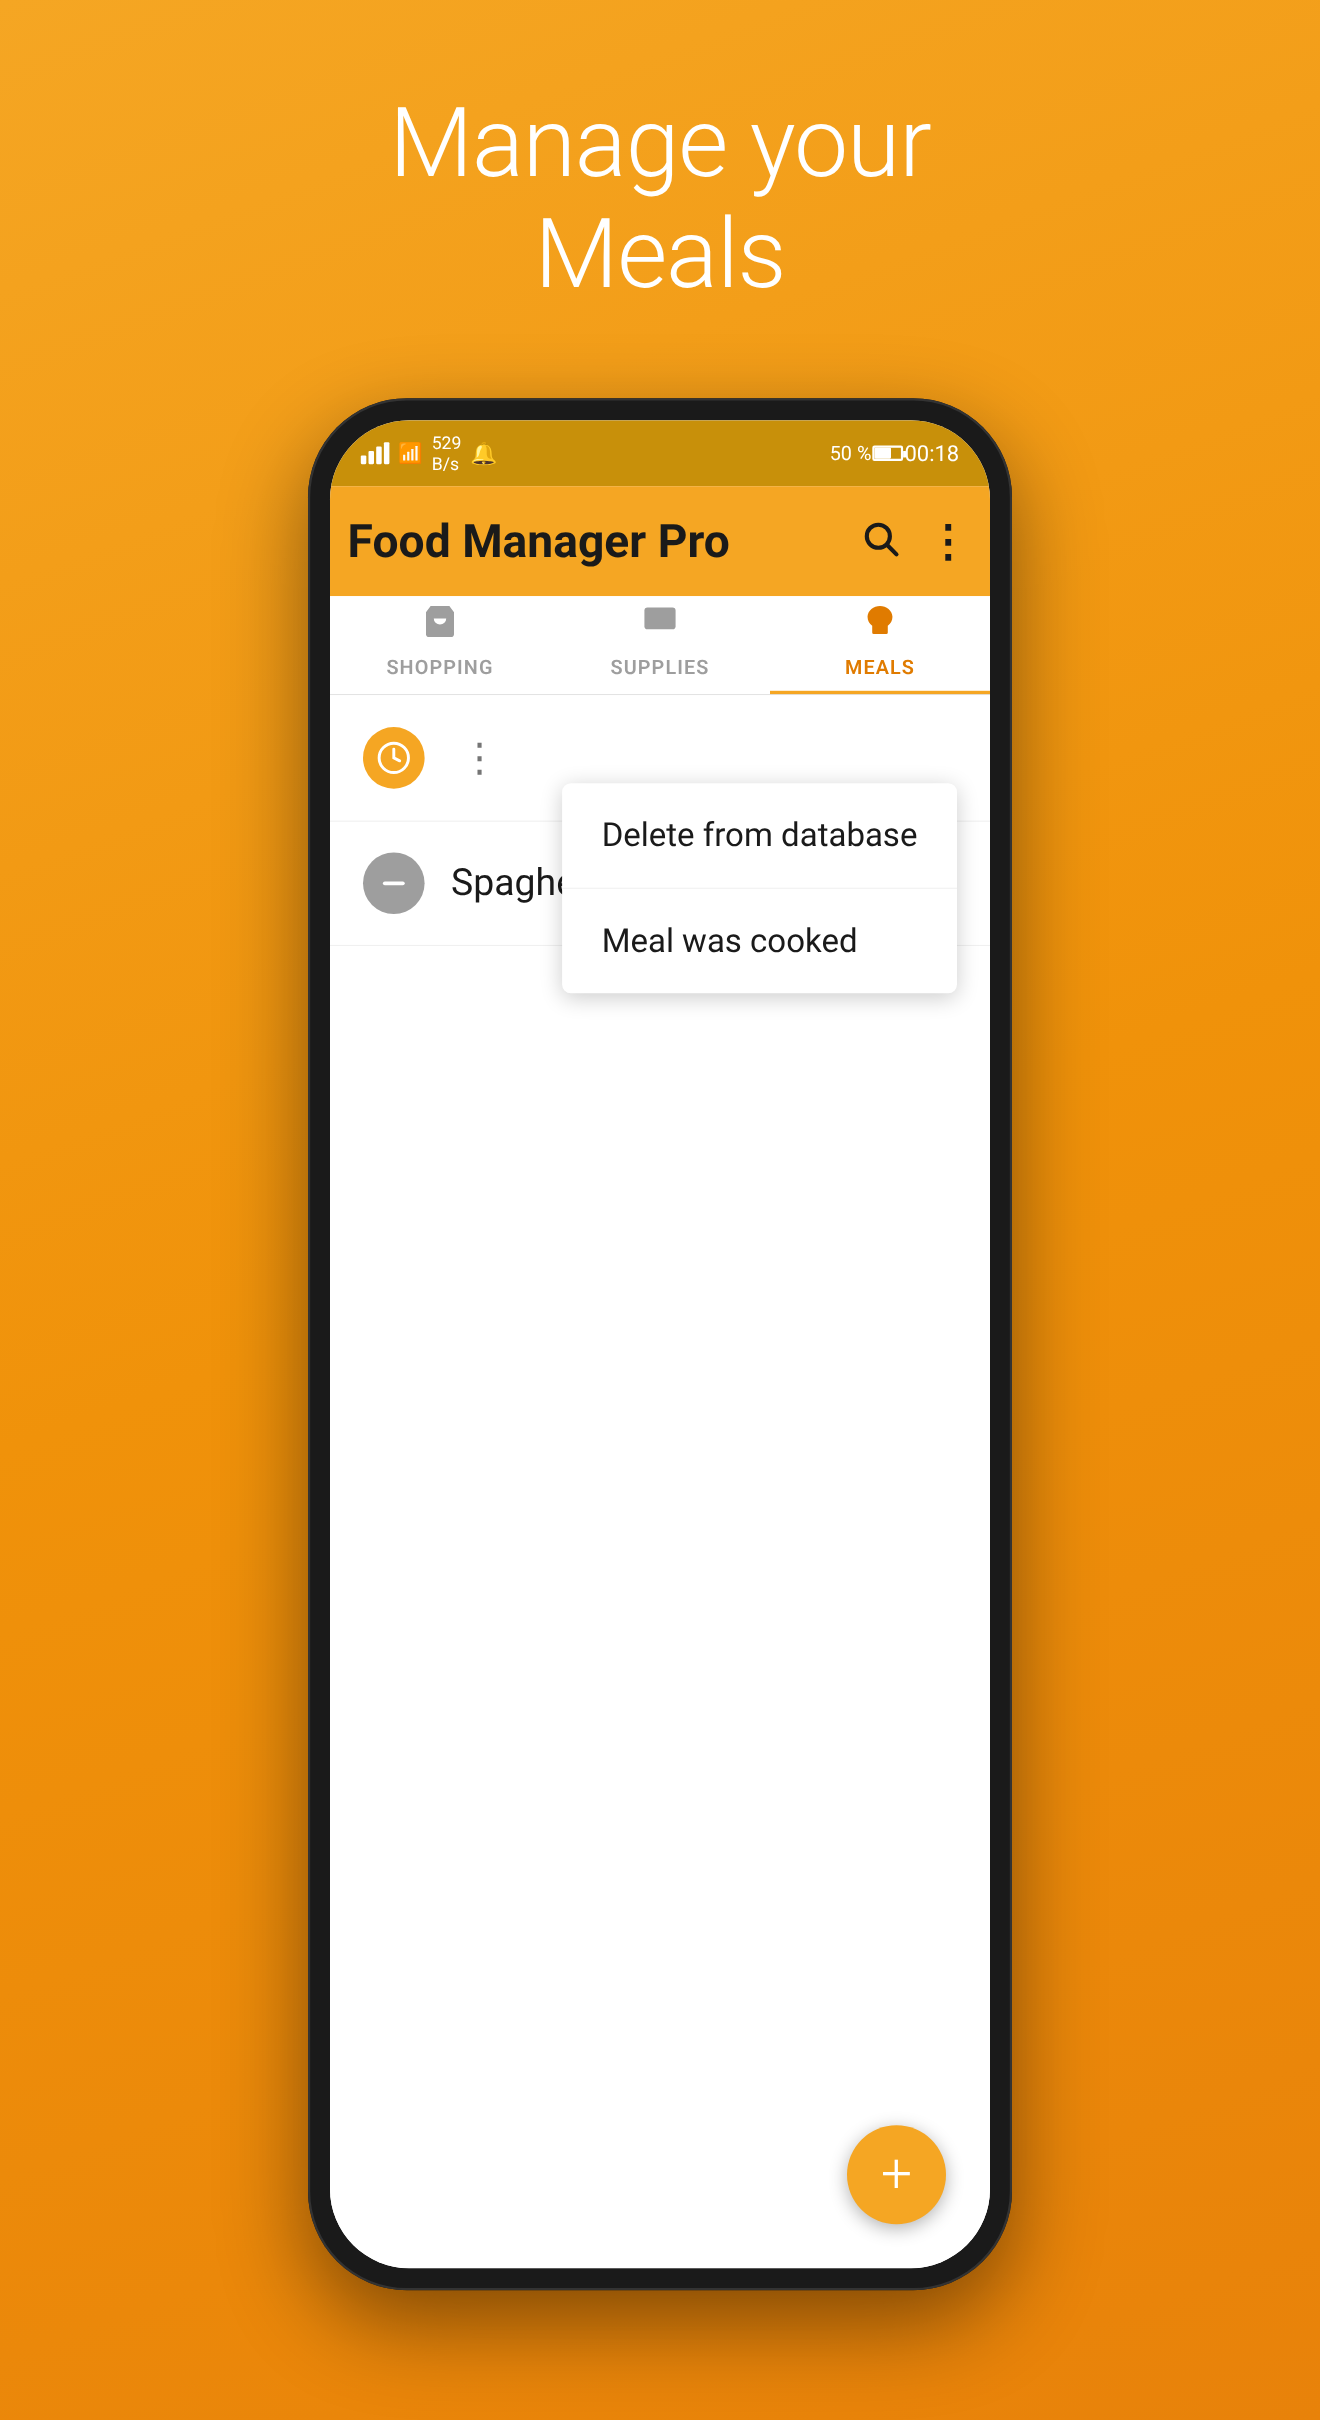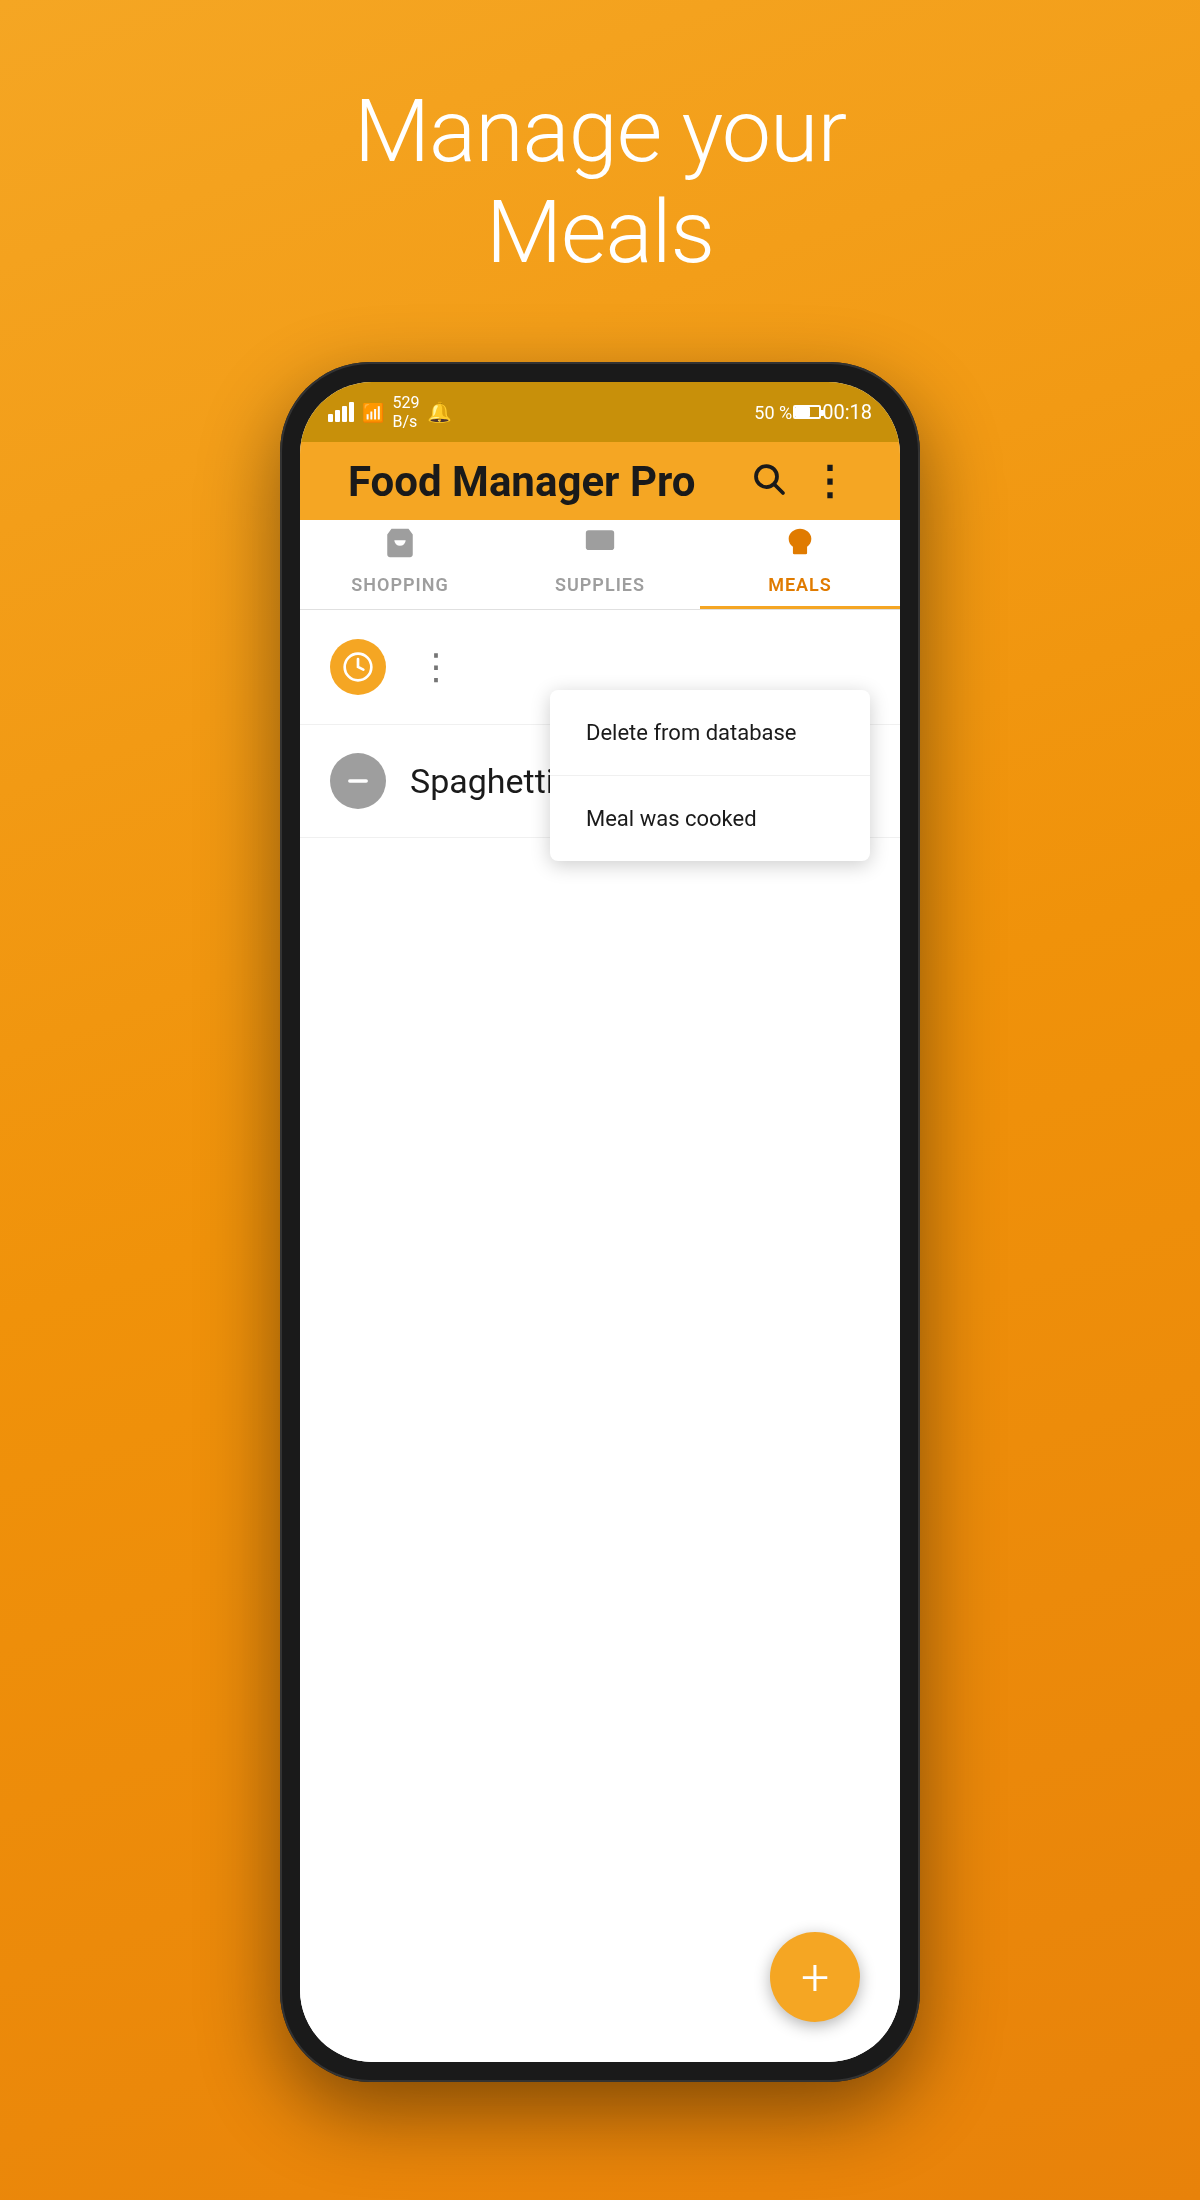--- a/index.html
+++ b/index.html
@@ -138,25 +138,25 @@
     .battery-fill {
       background: white;
       height: 100%;
       width: 60%;
       border-radius: 1px;
     }
 
     
     .app-bar {
       background: #f5a623;
-      height: 78px;
+      height: 100px;
       display: flex;
       align-items: center;
       justify-content: space-between;
-      padding: 0 48px;
+      padding: 0 16px;
       flex-shrink: 0;
     }
 
     .app-title {
       font-size: 42px;
       font-weight: 700;
       color: #1a1a1a;
     }
 
     .app-bar-icons {
@@ -284,21 +284,21 @@
       background: white;
       border-radius: 8px;
       box-shadow: 0 4px 20px rgba(0,0,0,0.2);
       z-index: 100;
       min-width: 320px;
       overflow: hidden;
     }
 
     .context-menu-item {
       padding: 30px 36px;
-      font-size: 22px;
+      font-size: 30px;
       color: #1a1a1a;
       cursor: pointer;
       border-bottom: 1px solid #f0f0f0;
     }
 
     .context-menu-item:last-child {
       border-bottom: none;
     }
 
     

